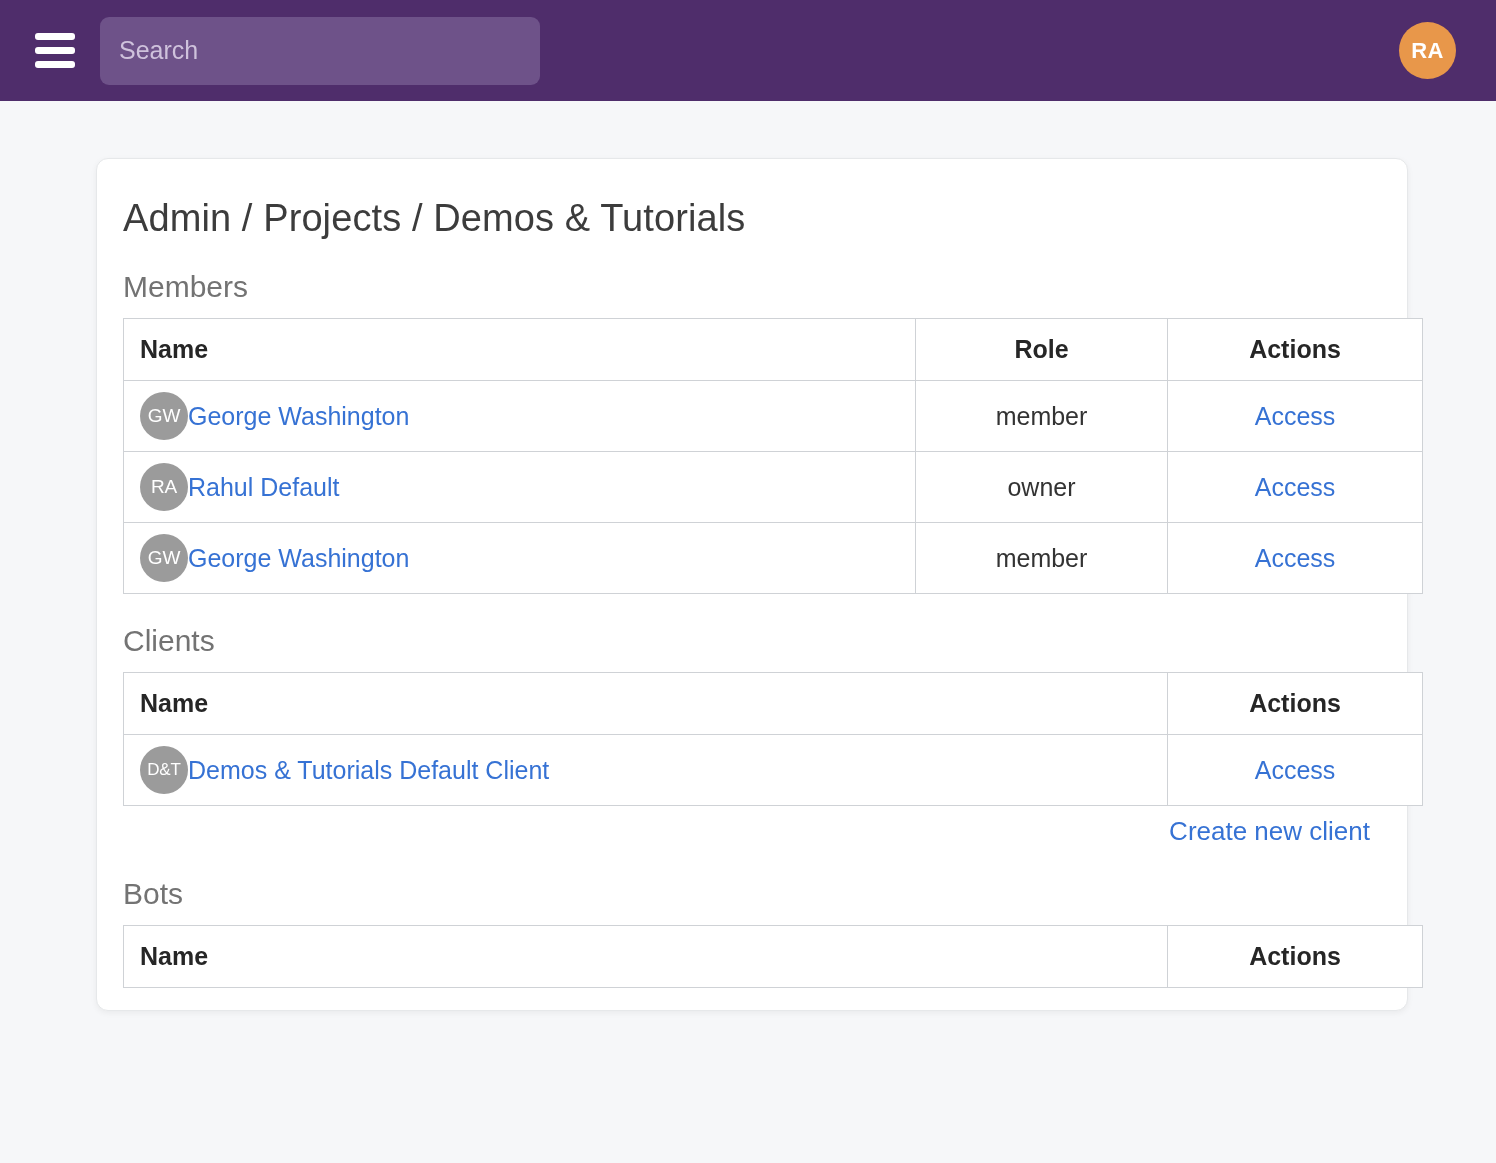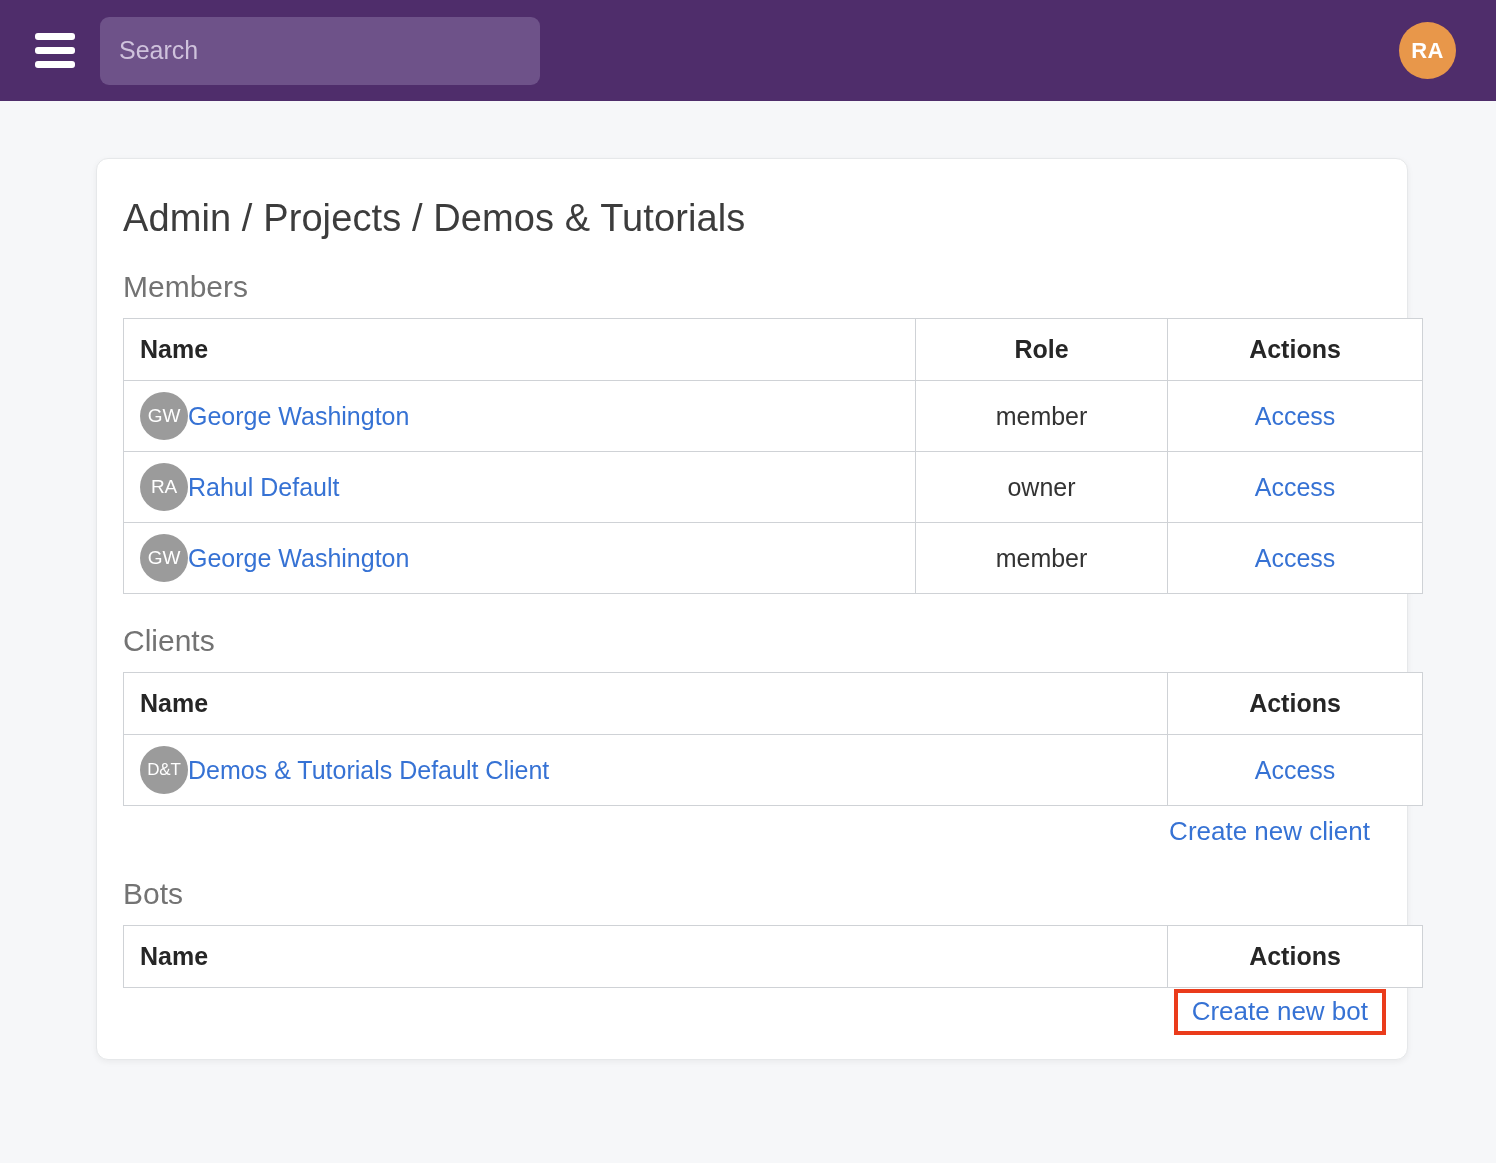--- a/index.html
+++ b/index.html
@@ -275,21 +275,14 @@
   <table class="data">
     <thead>
       <tr>
         <th class="col-name">Name</th>
         <th class="col-actions">Actions</th>
       </tr>
     </thead>
     <tbody></tbody>
   </table>
 
-  <div class="bots-footer">
-    <span class="highlight-wrap">
-      <span class="highlight-box">
-        <a class="link" href="#">Create new bot</a>
-      </span>
-    </span>
-  </div>
 
 </div>
 
 </body></html>

